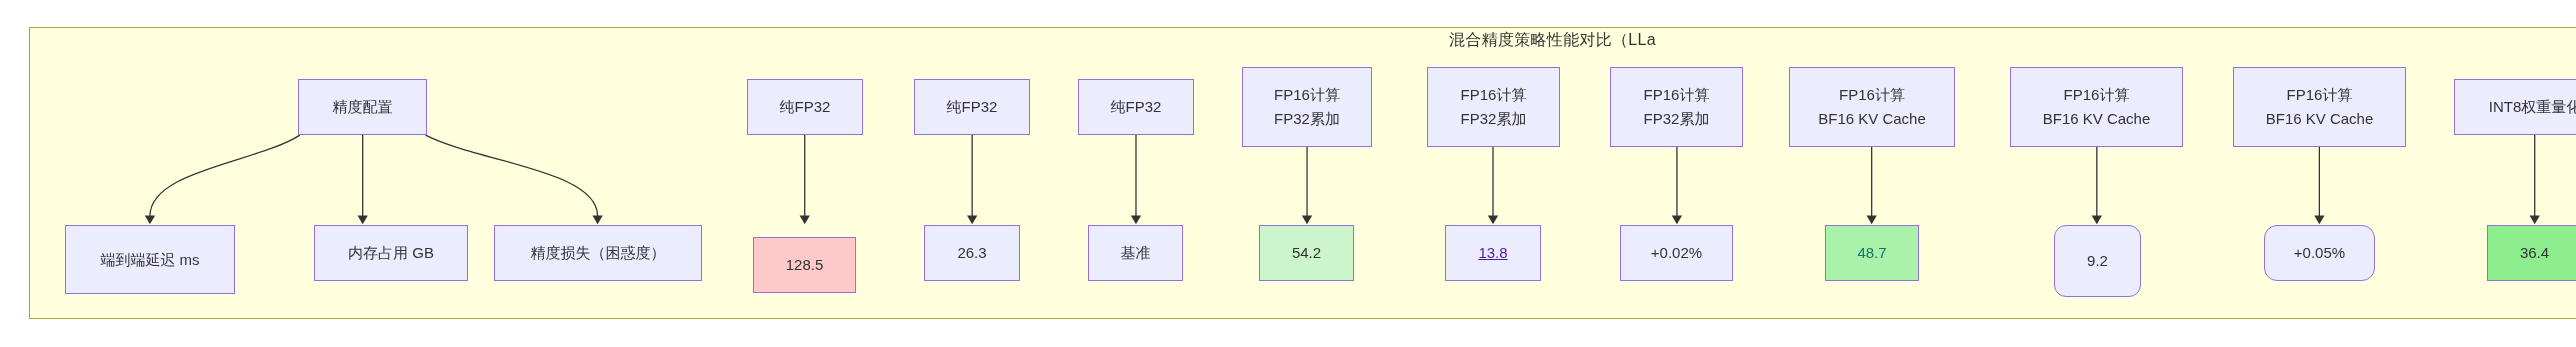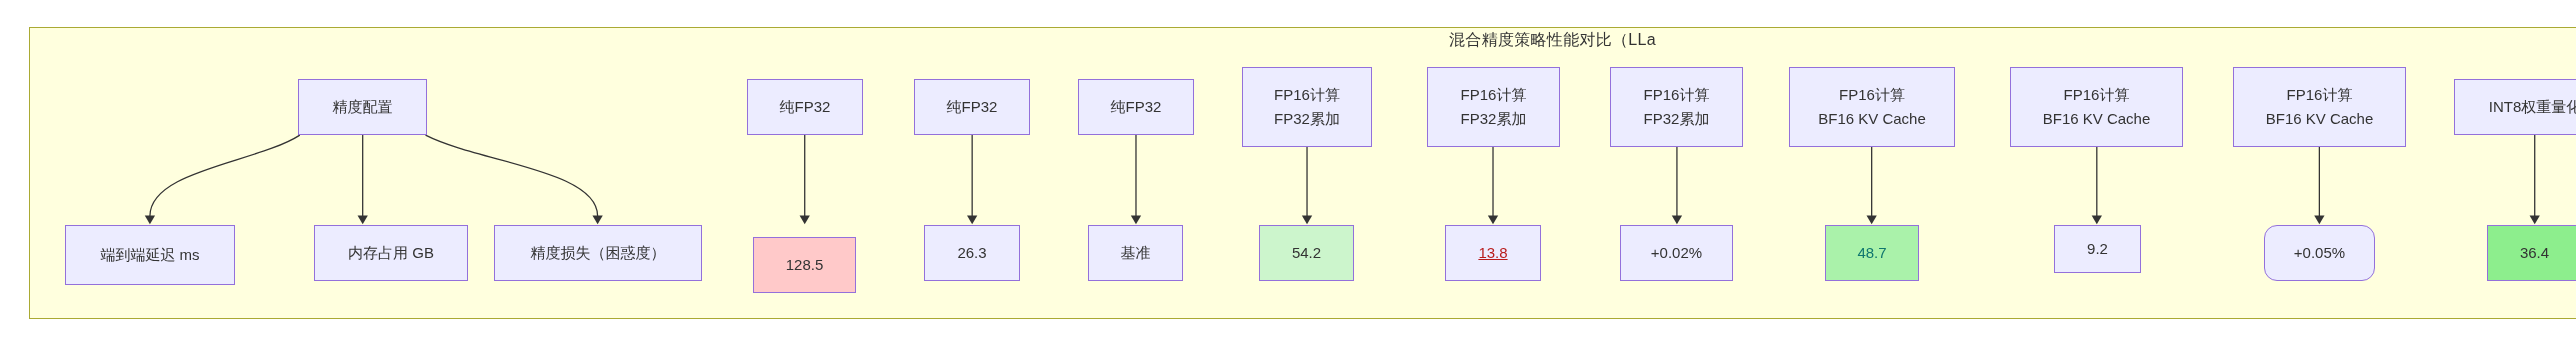--- a/index.html
+++ b/index.html
@@ -77,21 +77,21 @@
       <line x1="704" y1="262" x2="704" y2="423" stroke="#333333" stroke-width="2.5"></line>
       <polygon points="694,418 714,418 704,435" fill="#333333"></polygon>
       <path d="M 826,262 C 930,315 1160,330 1160,419" fill="none" stroke="#333333" stroke-width="2.5"></path>
       <polygon points="1150,418 1170,418 1160,435" fill="#333333"></polygon>
     </svg>
   <div class="chart-title">混合精度策略性能对比（LLa</div>
   <div id="nodes">
       <div class="node" style="left: 298px; top: 79px; width: 129px; height: 56px; background: rgb(236, 236, 255); border-color: rgb(147, 112, 219); color: rgb(51, 51, 51);">
         <span>精度配置</span>
       </div>
-      <div class="node" style="left: 65px; top: 225px; width: 170px; height: 60px; background: rgb(236, 236, 255); border-color: rgb(147, 112, 219); color: rgb(51, 51, 51);">
+      <div class="node" style="left: 65px; top: 225px; width: 170px; height: 69px; background: rgb(236, 236, 255); border-color: rgb(147, 112, 219); color: rgb(51, 51, 51);">
         <span>端到端延迟 ms</span>
       </div>
       <div class="node" style="left: 286px; top: 225px; width: 154px; height: 56px; background: rgb(236, 236, 255); border-color: rgb(147, 112, 219); color: rgb(51, 51, 51); margin-left: 28px;">
         <span>内存占用 GB</span>
       </div>
       <div class="node" style="left: 494px; top: 225px; width: 208px; height: 56px; background: rgb(236, 236, 255); border-color: rgb(147, 112, 219); color: rgb(51, 51, 51); justify-content: center;">
         <span>精度损失（困惑度）</span>
       </div>
       <div class="node" style="left: 747px; top: 79px; width: 116px; height: 56px; background: rgb(236, 236, 255); border-color: rgb(147, 112, 219); color: rgb(51, 51, 51);">
         <span>纯FP32</span>
@@ -115,42 +115,42 @@
         <span>FP16计算</span>
         <span>FP32累加</span>
       </div>
       <div class="node" style="left: 1259px; top: 225px; width: 95px; height: 56px; background: rgb(204, 245, 204); border-color: rgb(147, 112, 219); color: rgb(51, 51, 51);">
         <span>54.2</span>
       </div>
       <div class="node" style="left: 1427px; top: 67px; width: 133px; height: 80px; background: rgb(236, 236, 255); border-color: rgb(147, 112, 219); color: rgb(51, 51, 51);">
         <span>FP16计算</span>
         <span>FP32累加</span>
       </div>
-      <div class="node" style="left: 1445px; top: 225px; width: 96px; height: 56px; background: rgb(236, 236, 255); border-color: rgb(147, 112, 219); color: #b91c1c; text-decoration: underline;">
+      <div class="node" style="left: 1445px; top: 225px; width: 96px; height: 56px; background: rgb(236, 236, 255); border-color: rgb(147, 112, 219); color: #4c1d95; text-decoration: underline;">
         <span>13.8</span>
       </div>
       <div class="node" style="left: 1610px; top: 67px; width: 133px; height: 80px; background: rgb(236, 236, 255); border-color: rgb(147, 112, 219); color: rgb(51, 51, 51);">
         <span>FP16计算</span>
         <span>FP32累加</span>
       </div>
       <div class="node" style="left: 1620px; top: 225px; width: 113px; height: 56px; background: rgb(236, 236, 255); border-color: rgb(147, 112, 219); color: rgb(51, 51, 51);">
         <span>+0.02%</span>
       </div>
       <div class="node" style="left: 1789px; top: 67px; width: 166px; height: 80px; background: rgb(236, 236, 255); border-color: rgb(147, 112, 219); color: rgb(51, 51, 51);">
         <span>FP16计算</span>
         <span>BF16 KV Cache</span>
       </div>
       <div class="node" style="left: 1825px; top: 225px; width: 94px; height: 56px; background: rgb(170, 242, 170); border-color: rgb(147, 112, 219); color: #0f766e;">
         <span>48.7</span>
       </div>
       <div class="node" style="left: 2010px; top: 67px; width: 173px; height: 80px; background: rgb(236, 236, 255); border-color: rgb(147, 112, 219); color: rgb(51, 51, 51);">
         <span>FP16计算</span>
         <span>BF16 KV Cache</span>
       </div>
-      <div class="node" style="left: 2054px; top: 225px; width: 87px; height: 48px; background: rgb(236, 236, 255); border-color: rgb(147, 112, 219); color: rgb(51, 51, 51);">
+      <div class="node" style="left: 2054px; top: 225px; width: 87px; height: 72px; background: rgb(236, 236, 255); border-color: rgb(147, 112, 219); color: rgb(51, 51, 51); border-radius: 12px;">
         <span>9.2</span>
       </div>
       <div class="node" style="left: 2233px; top: 67px; width: 173px; height: 80px; background: rgb(236, 236, 255); border-color: rgb(147, 112, 219); color: rgb(51, 51, 51);">
         <span>FP16计算</span>
         <span>BF16 KV Cache</span>
       </div>
       <div class="node" style="left: 2264px; top: 225px; width: 111px; height: 56px; background: rgb(236, 236, 255); border-color: rgb(147, 112, 219); color: rgb(51, 51, 51); border-radius: 13px;">
         <span>+0.05%</span>
       </div>
       <div class="node" style="left: 2454px; top: 79px; width: 162px; height: 56px; background: rgb(236, 236, 255); border-color: rgb(147, 112, 219); color: rgb(51, 51, 51);">

